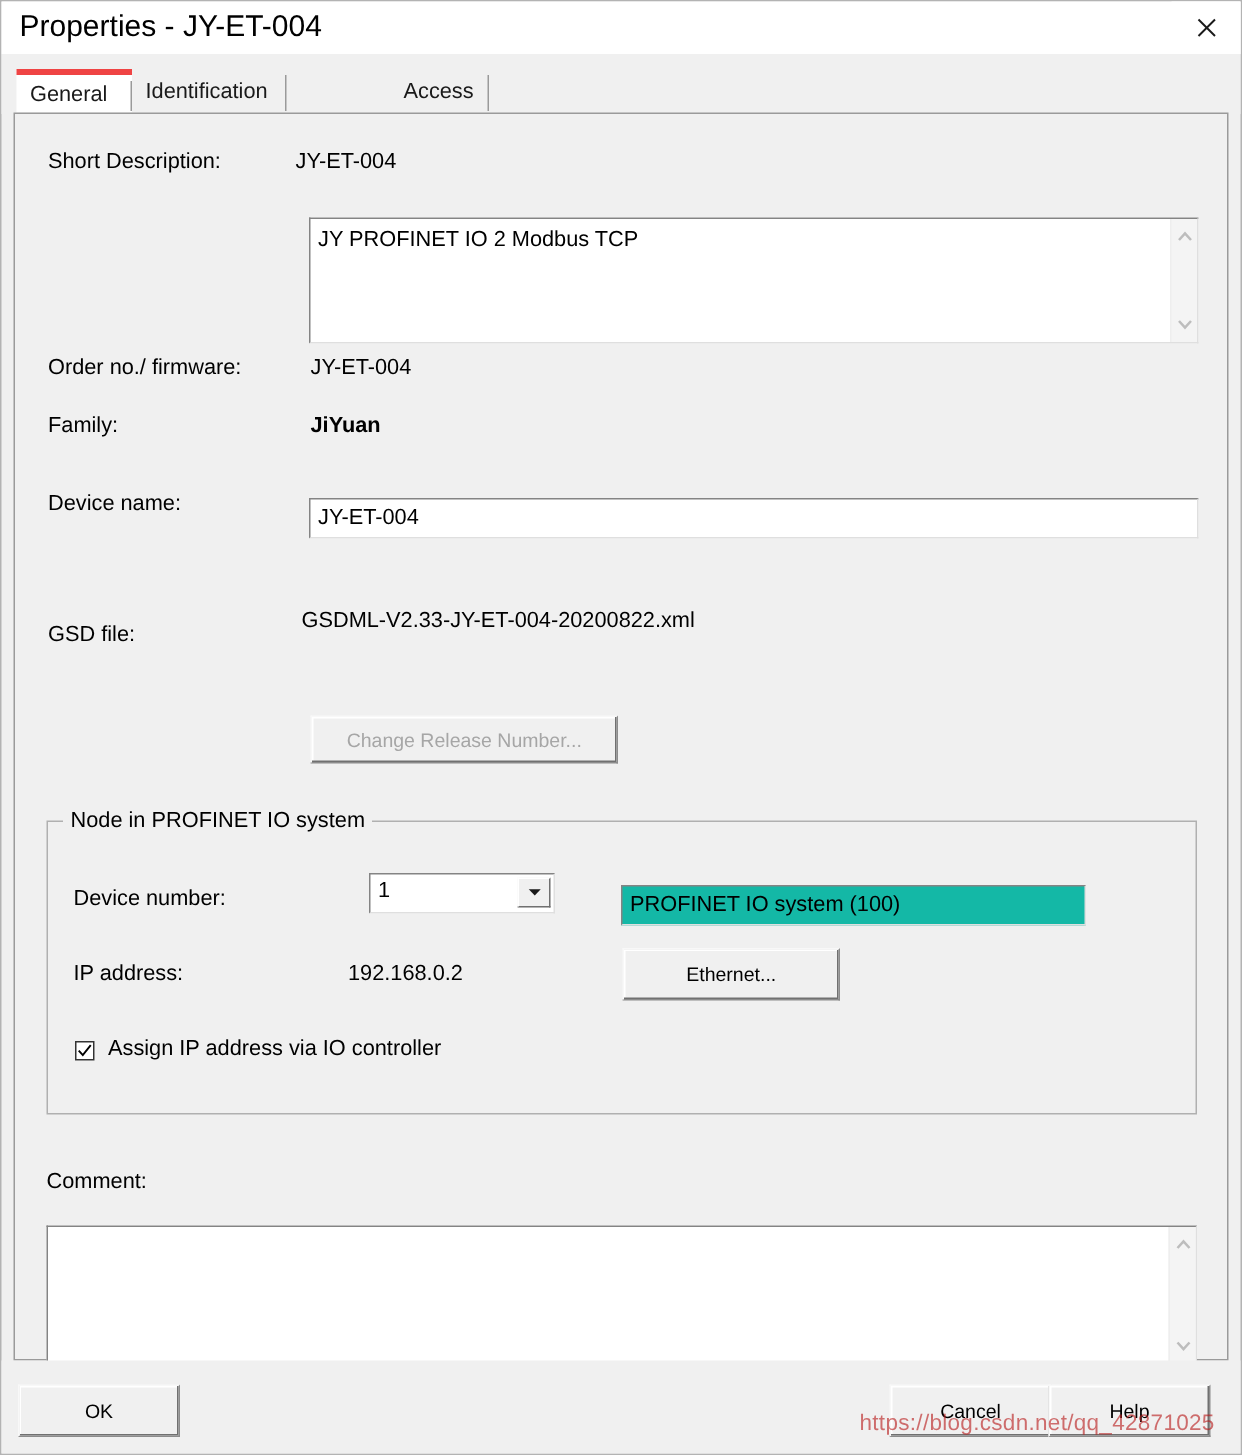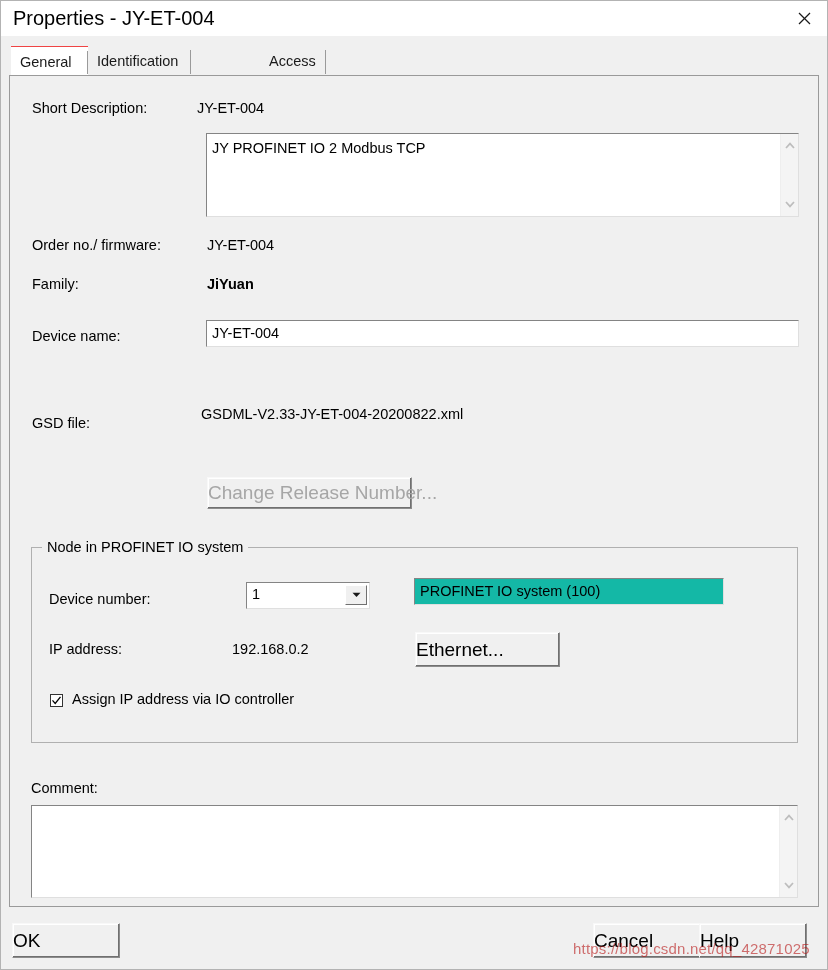--- a/index.html
+++ b/index.html
@@ -80,21 +80,21 @@
   .tab .sep {
     position: absolute;
     right: 0;
     top: 4px;
     bottom: 2px;
     width: 1px;
     background: #9a9a9a;
   }
   .tab.selected {
     background: #ffffff;
-    border-top: 1px solid #ef4444;
+    border-top: 4px solid #ef4444;
   }
 
   
   #panel {
     position: absolute;
     left: 8px;
     top: 74px;
     width: 810px;
     height: 832px;
     box-sizing: border-box;
@@ -121,20 +121,21 @@
   
   .sunken {
     position: absolute;
     box-sizing: border-box;
     background: #ffffff;
     border-top: 1px solid #848484;
     border-left: 1px solid #848484;
     border-right: 1px solid #dfdfdf;
     border-bottom: 1px solid #dfdfdf;
     outline: none;
+    margin-top: 12px;
   }
   .sunken-inner-text {
     position: absolute;
     left: 5px;
     font-size: 14.5px;
     color: #000000;
     white-space: nowrap;
   }
 
   
@@ -168,21 +169,22 @@
     position: absolute;
     box-sizing: border-box;
     background: #f0f0f0;
     border-top: 1px solid #f8f8f8;
     border-left: 1px solid #f8f8f8;
     border-right: 1px solid #8c8c8c;
     border-bottom: 1px solid #8c8c8c;
     box-shadow: inset -1px -1px 0 #707070, inset 1px 1px 0 #ffffff;
     display: flex;
     align-items: center;
-    font-size: 19px;
+    justify-content: center;
+    font-size: 13px;
     color: #000000;
     cursor: pointer;
     white-space: nowrap;
   }
   .btn.disabled {
     color: #a6a6a6;
     cursor: default;
   }
 
   

